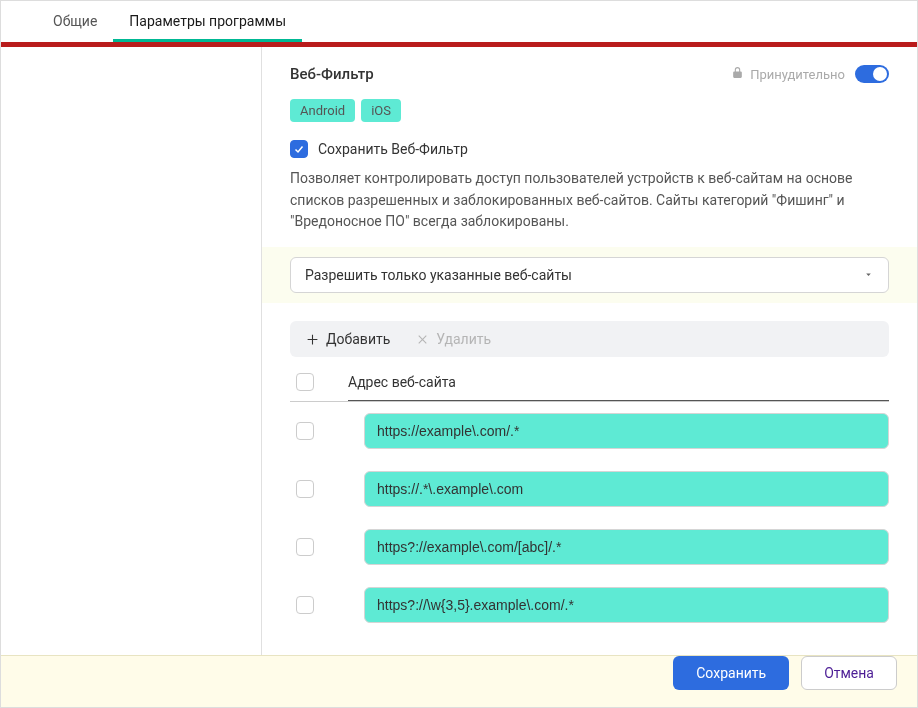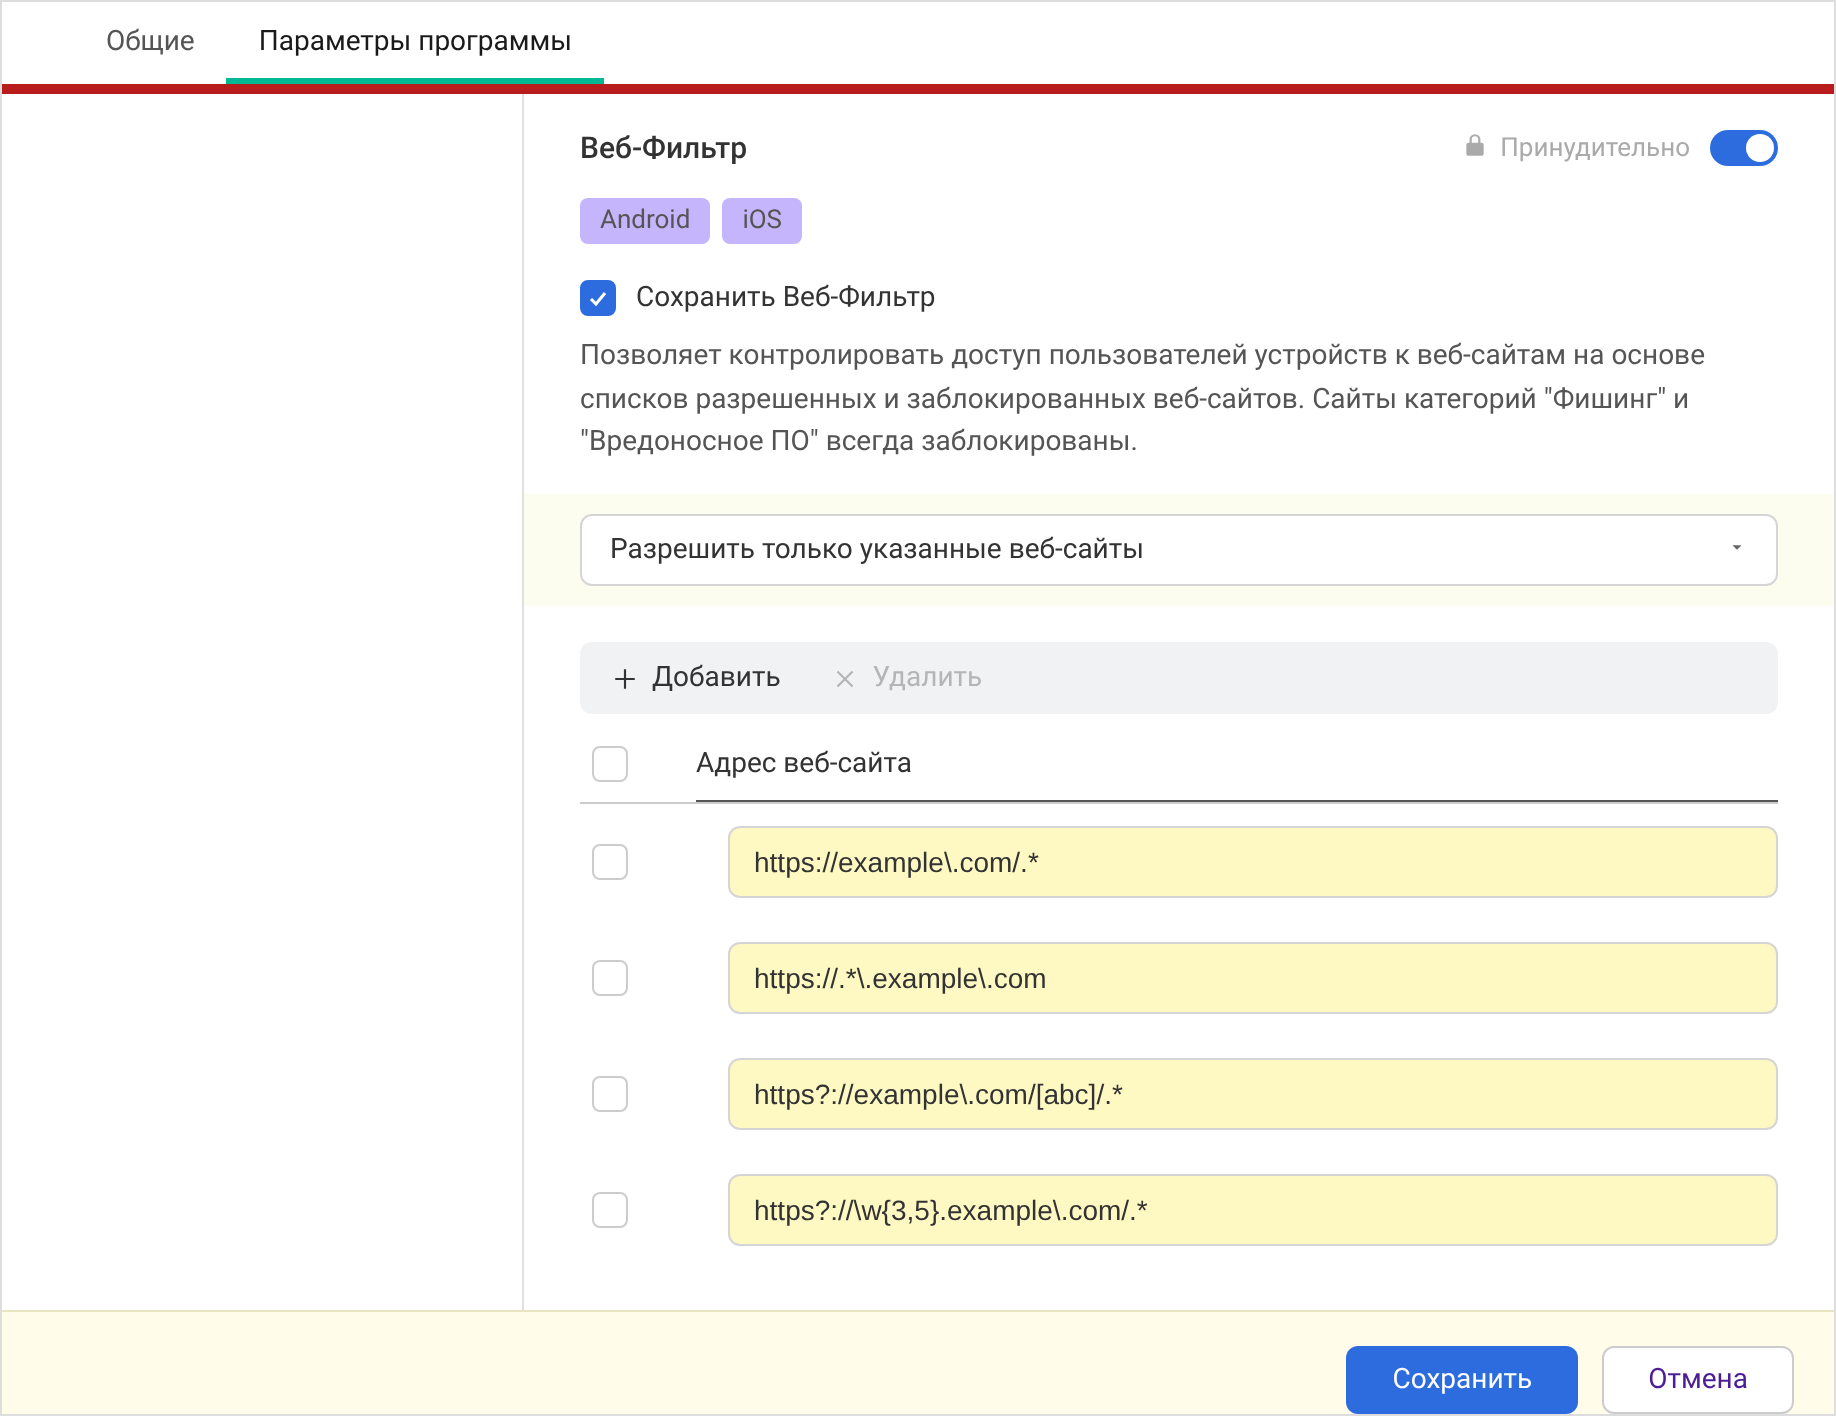--- a/index.html
+++ b/index.html
@@ -81,21 +81,21 @@
     background: #fff;
     border-radius: 50%;
     top: 2px; right: 2px;
   }
   .chips {
     display: flex;
     gap: 6px;
     margin-bottom: 18px;
   }
   .chip {
-    background: #c4b5fd;
+    background: #5eead4;
     color: #555;
     padding: 4px 10px;
     border-radius: 4px;
     font-size: 13px;
   }
   .checkbox-row {
     display: flex;
     align-items: center;
     gap: 10px;
     margin-bottom: 10px;
@@ -193,30 +193,30 @@
     flex: 1;
     margin-left: 16px;
   }
   .addr-input input {
     width: 100%;
     border: 1px solid #d5d5d5;
     border-radius: 6px;
     padding: 9px 12px;
     font-size: 14px;
     color: #333;
-    background: #fef9c3;
+    background: #5eead4;
   }
   .footer {
     position: absolute;
     bottom: 0; left: 0; right: 0;
     height: 52px;
     background: #fffce9;
     border-top: 1px solid #e8e4c2;
     display: flex;
-    align-items: flex-end;
+    align-items: flex-start;
     justify-content: flex-end;
     padding: 0 20px;
     gap: 12px;
   }
   .btn {
     padding: 8px 22px;
     border-radius: 6px;
     font-size: 14px;
     cursor: pointer;
     border: 1px solid transparent;

